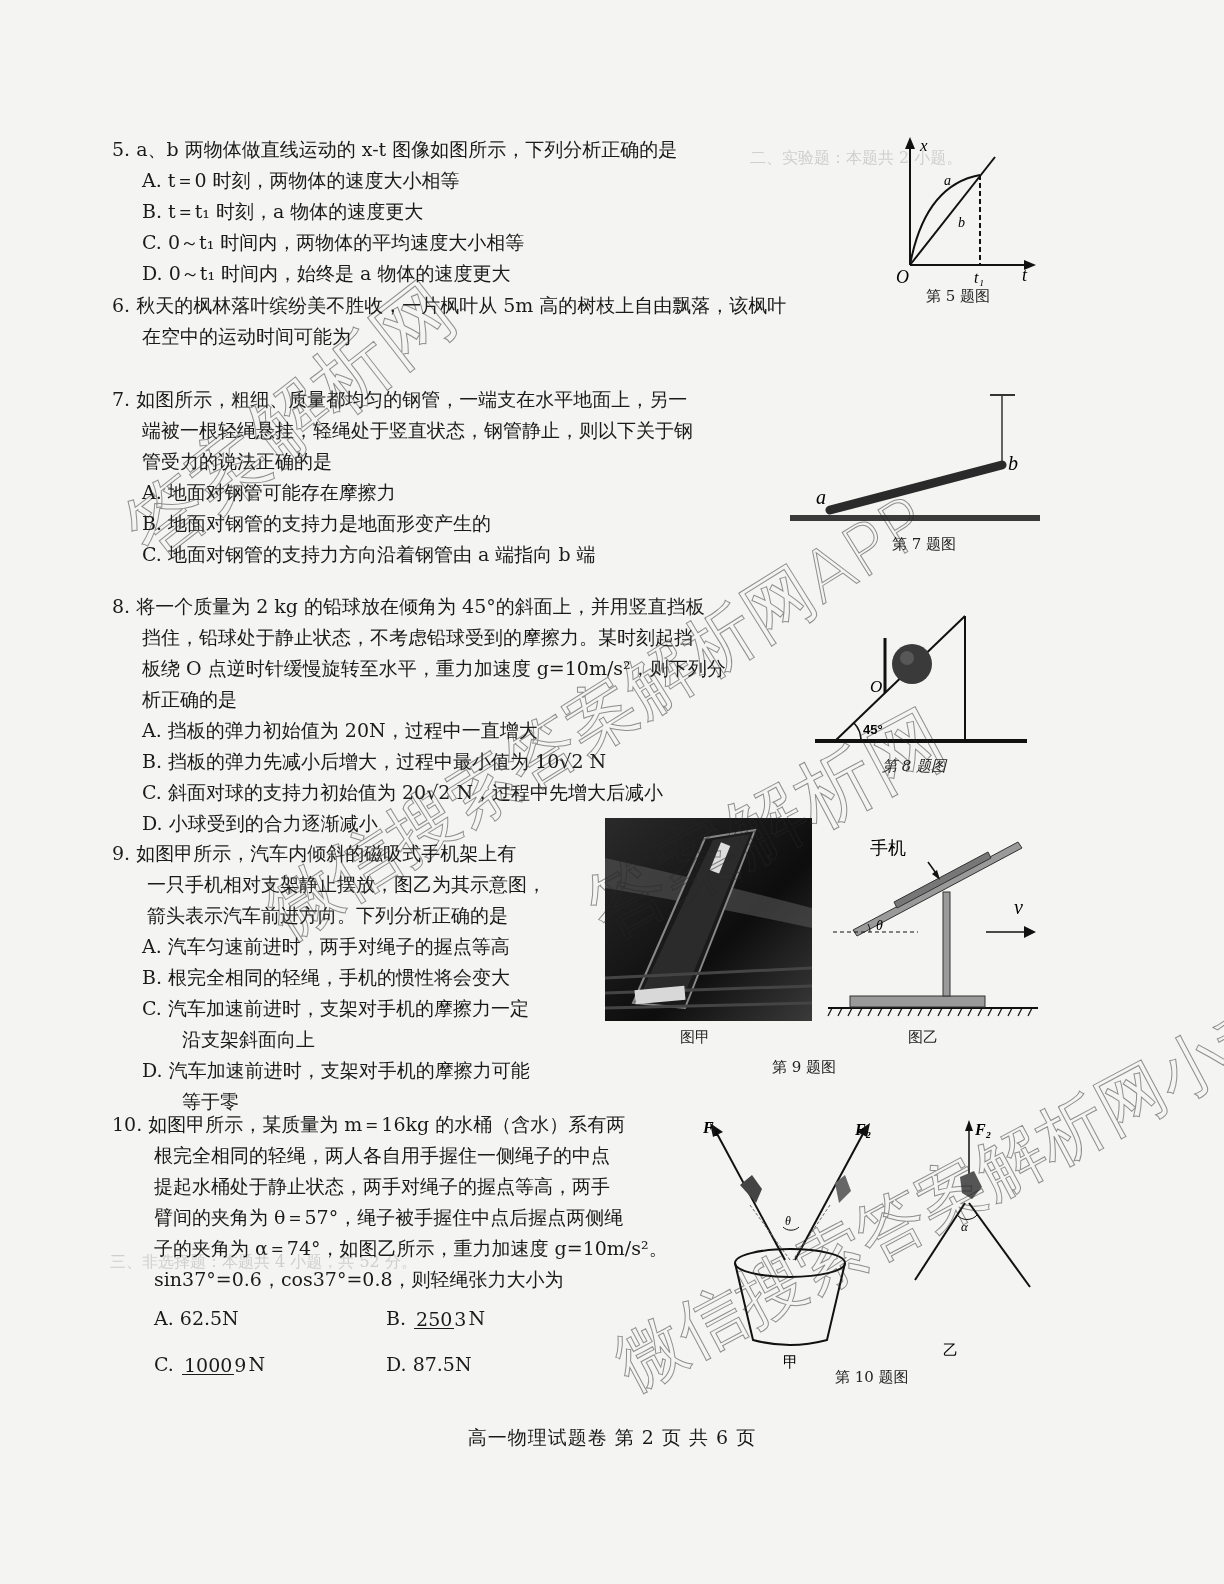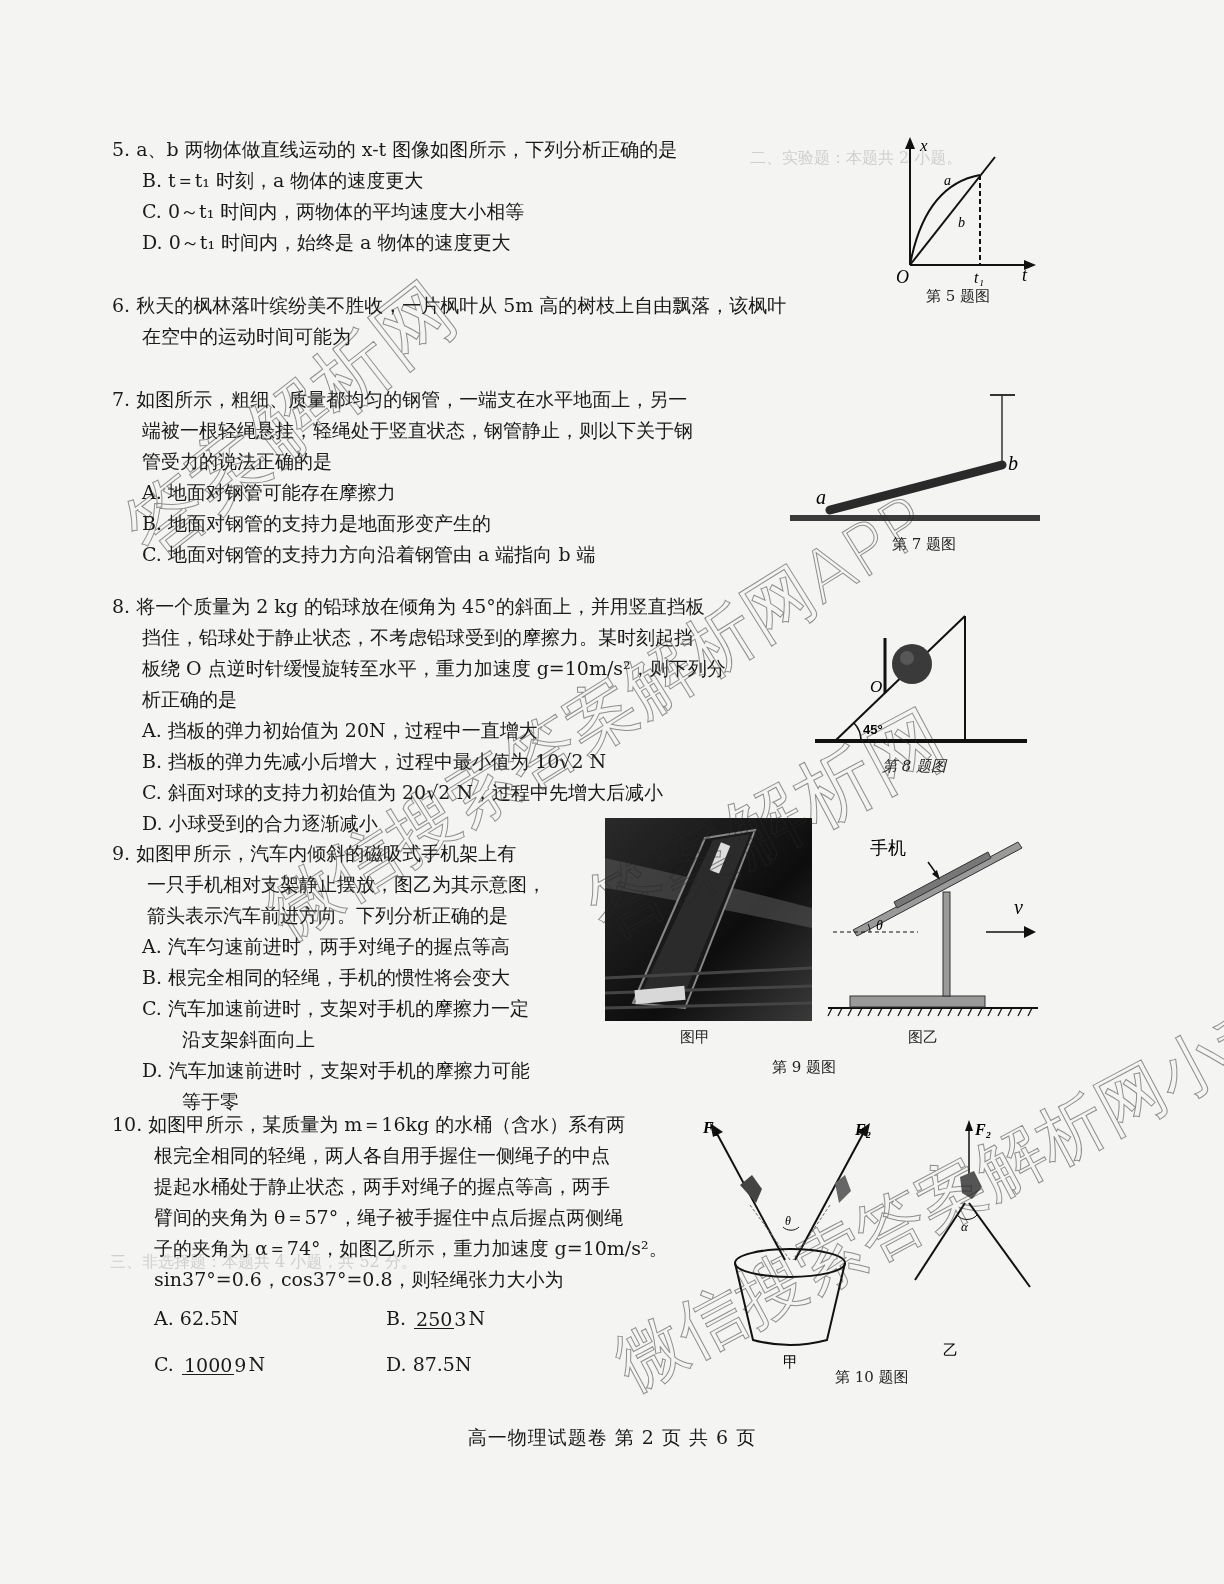--- a/index.html
+++ b/index.html
@@ -25,20 +25,21 @@
   .photo { position:absolute; background:linear-gradient(135deg,#2a2a2a,#0d0d0d 60%,#3a3a3a); }
 </style>
 </head>
 <body>
 
 <div class="ghost" style="top:148px;left:750px;">二、实验题：本题共 2 小题。</div>
 <div class="ghost" style="top:1252px;left:110px;">三、非选择题：本题共 4 小题，共 52 分。</div>
 
 <div class="q" style="top:134px;left:112px;">
   <div class="line"><span class="num">5.</span> <span>a、b 两物体做直线运动的 x-t 图像如图所示，下列分析正确的是</span></div>
+  <div class="opt"><span>A.</span> <span>t＝0 时刻，两物体的速度大小相等</span></div>
   <div class="opt"><span>B.</span> <span>t＝t₁ 时刻，a 物体的速度更大</span></div>
   <div class="opt"><span>C.</span> <span>0～t₁ 时间内，两物体的平均速度大小相等</span></div>
   <div class="opt"><span>D.</span> <span>0～t₁ 时间内，始终是 a 物体的速度更大</span></div>
 </div>
 
 <svg style="left:880px;top:135px;" width="160" height="150" viewBox="0 0 160 150">
   <line x1="30" y1="130" x2="30" y2="8" stroke="#111" stroke-width="2"></line>
   <polygon points="30,2 25,14 35,14" fill="#111"></polygon>
   <line x1="30" y1="130" x2="150" y2="130" stroke="#111" stroke-width="2"></line>
   <polygon points="156,130 144,125 144,135" fill="#111"></polygon>

